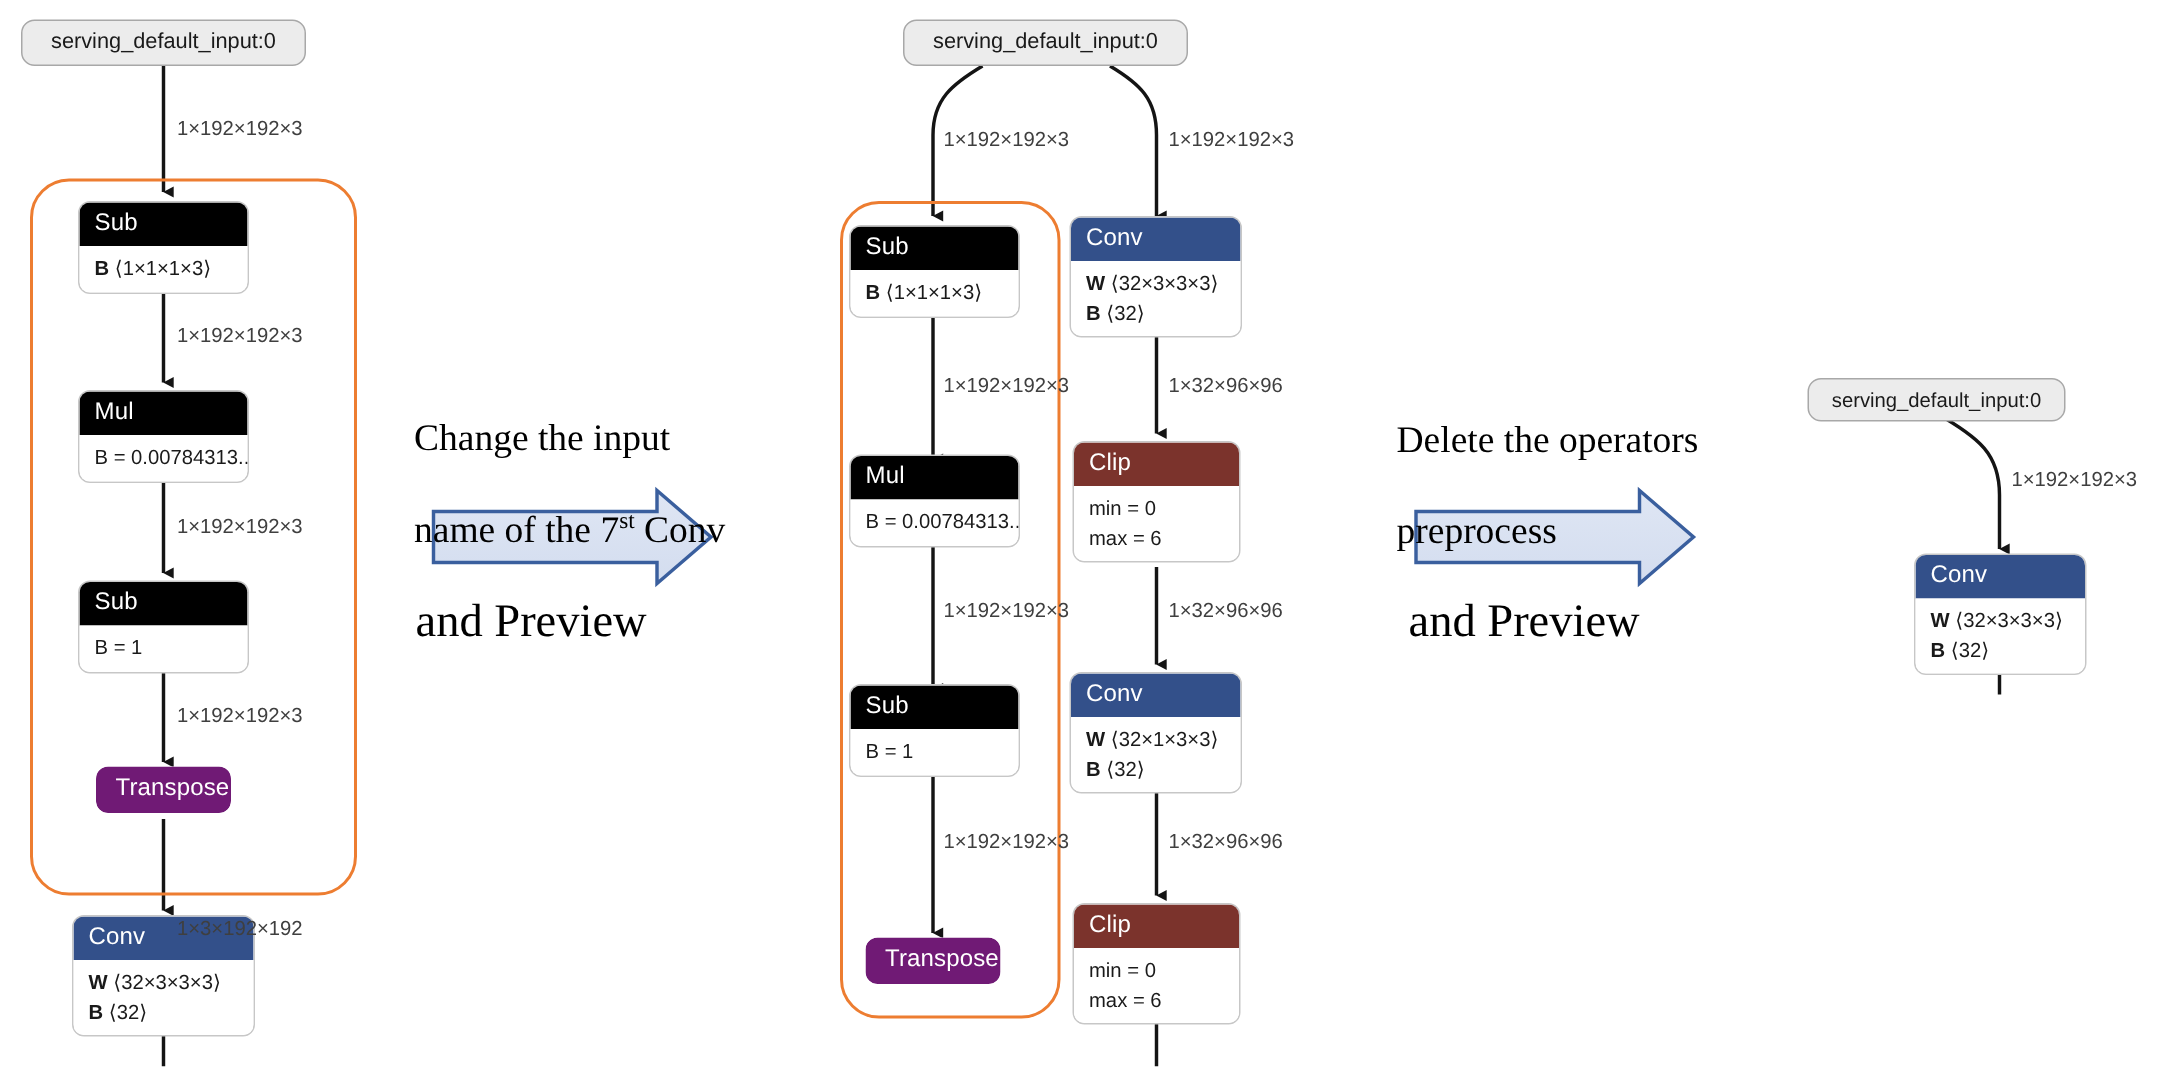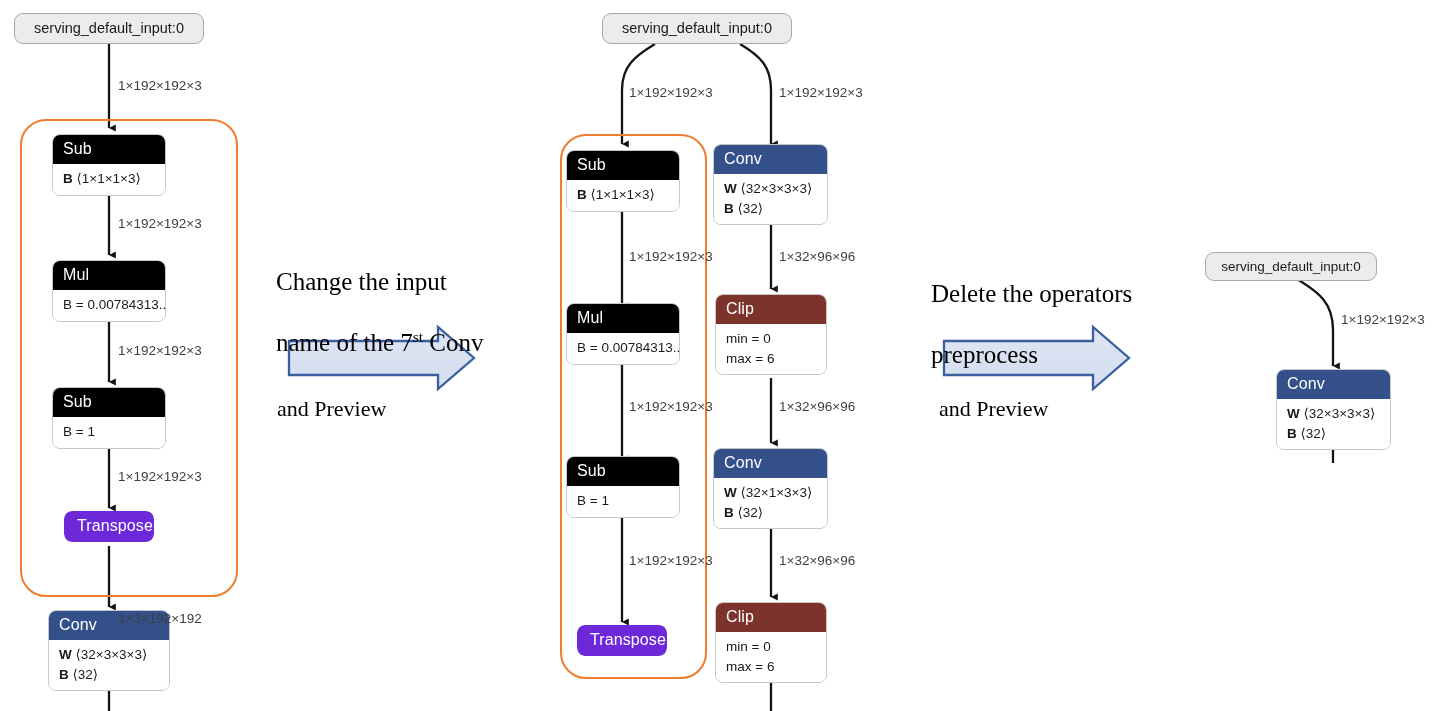--- a/index.html
+++ b/index.html
@@ -58,21 +58,21 @@
     line-height: 1.45;
     white-space: nowrap;
   }
   .op .row b { font-weight: bold; }
   .op.no-body { border: none; }
   .op.no-body .hdr { border-radius: 8px; padding: 7px 13px 8px 13px; }
 
   .hdr-black { background: #000000; }
   .hdr-blue  { background: #33508a; }
   .hdr-red   { background: #7b332c; }
-  .hdr-green { background: #6d28d9; }
+  .hdr-green { background: #701a75; }
 
   
   .group-box {
     position: absolute;
     border: 2.5px solid #ed7d31;
     border-radius: 26px;
     background: transparent;
   }
 
   
@@ -90,21 +90,21 @@
     font-family: "Liberation Serif", serif;
     font-size: 25px;
     color: #000000;
     line-height: 1.22;
     white-space: pre-line;
   }
   .anno sup { font-size: 0.62em; vertical-align: super; }
   .anno-sub {
     position: absolute;
     font-family: "Liberation Serif", serif;
-    font-size: 22px;
+    font-size: 31px;
     color: #000000;
     white-space: nowrap;
   }
 </style>
 </head>
 <body>
 
 <div id="stage">
 
   <svg id="edges" viewBox="0 0 1438 711" width="1438" height="711">
@@ -194,21 +194,21 @@
       <div class="row"><b>B</b> <span>⟨32⟩</span></div>
     </div>
   </div>
 
   <div class="edge-label" style="left:118px; top:79px;">1×192×192×3</div>
   <div class="edge-label" style="left:118px; top:217px;">1×192×192×3</div>
   <div class="edge-label" style="left:118px; top:344px;">1×192×192×3</div>
   <div class="edge-label" style="left:118px; top:470px;">1×192×192×3</div>
   <div class="edge-label" style="left:118px; top:566px;margin-top:46px;">1×3×192×192</div>
 
-  <div class="anno" style="left:276px; top:236px; width:250px;">
+  <div class="anno" style="left:276px; top:247px; width:250px;">
     <span>Change the input</span><br>
     <span>name of the 7</span><sup>st</sup><span> Conv</span>
   </div>
   <div class="anno-sub" style="left:277px; top:396px;">and Preview</div>
 
   <div class="io-node" style="left:602px; top:13px; width:190px; height:31px;">serving_default_input:0</div>
 
   <div class="op" style="left:566px; top:150px; width:114px;">
     <div class="hdr hdr-black">Sub</div>
     <div class="body">

